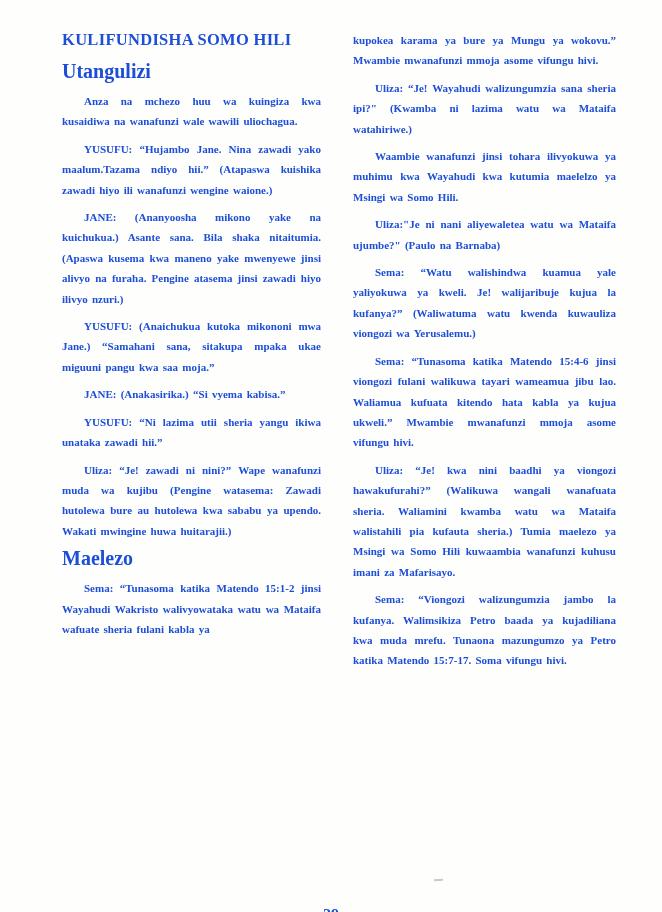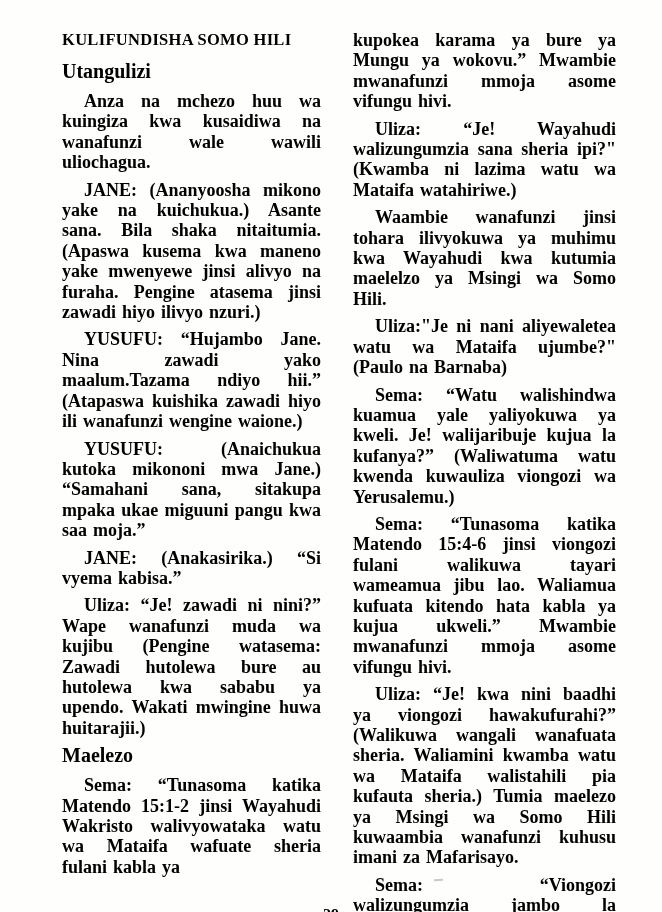--- a/index.html
+++ b/index.html
@@ -6,21 +6,21 @@
     margin: 0;
     padding: 0;
     background: #e8e8e8;
   }
   .page {
     position: relative;
     width: 662px;
     height: 912px;
     margin: 0 auto;
     background: #fefefd;
-    color: #000000;
+    color: #1d4ed8;
     font-family: "Liberation Serif", "DejaVu Serif", serif;
     font-weight: 700;
     overflow: hidden;
   }
   .columns {
     position: absolute;
     top: 30px;
     left: 62px;
     display: flex;
     gap: 32px;
@@ -36,21 +36,21 @@
     line-height: 20px;
     margin: 0 0 11px 0;
     letter-spacing: 0.3px;
   }
   .subheading {
     font-size: 20px;
     line-height: 20px;
     margin: 0 0 10px 0;
   }
   .para {
-    font-size: 18px;
+    font-size: 11px;
     line-height: 20.4px;
     margin: 0 0 7px 0;
     text-align: justify;
     text-indent: 22px;
     word-spacing: 1.5px;
   }
   .para.noindent {
     text-indent: 0;
   }
   .page-number {
@@ -75,24 +75,25 @@
 <body>
 
 <div class="page">
 
   <div class="columns">
 
     <div class="col left">
       <h1 class="heading">KULIFUNDISHA SOMO HILI</h1>
       <h2 class="subheading">Utangulizi</h2>
       <p class="para">Anza na mchezo huu wa kuingiza kwa kusaidiwa na wanafunzi wale wawili uliochagua.</p>
+      <p class="para">YUSUFU: “Hujambo Jane. Nina zawadi yako maalum.Tazama ndiyo hii.” (Atapaswa kuishika zawadi hiyo ili wanafunzi wengine waione.)</p>
       <p class="para">JANE: (Ananyoosha mikono yake na kuichukua.) Asante sana. Bila shaka nitaitumia. (Apaswa kusema kwa maneno yake mwenyewe jinsi alivyo na furaha. Pengine atasema jinsi zawadi hiyo ilivyo nzuri.)</p>
-      <p class="para">YUSUFU: “Hujambo Jane. Nina zawadi yako maalum.Tazama ndiyo hii.” (Atapaswa kuishika zawadi hiyo ili wanafunzi wengine waione.)</p>
       <p class="para">YUSUFU: (Anaichukua kutoka mikononi mwa Jane.) “Samahani sana, sitakupa mpaka ukae miguuni pangu kwa saa moja.”</p>
       <p class="para">JANE: (Anakasirika.) “Si vyema kabisa.”</p>
+      <p class="para">YUSUFU: “Ni lazima utii sheria yangu ikiwa unataka zawadi hii.”</p>
       <p class="para">Uliza: “Je! zawadi ni nini?” Wape wanafunzi muda wa kujibu (Pengine watasema: Zawadi hutolewa bure au hutolewa kwa sababu ya upendo. Wakati mwingine huwa huitarajii.)</p>
       <h2 class="subheading">Maelezo</h2>
       <p class="para">Sema: “Tunasoma katika Matendo 15:1-2 jinsi Wayahudi Wakristo walivyowataka watu wa Mataifa wafuate sheria fulani kabla ya</p>
     </div>
 
     <div class="col right">
       <p class="para noindent">kupokea karama ya bure ya Mungu ya wokovu.” Mwambie mwanafunzi mmoja asome vifungu hivi.</p>
       <p class="para">Uliza: “Je! Wayahudi walizungumzia sana sheria ipi?" (Kwamba ni lazima watu wa Mataifa watahiriwe.)</p>
       <p class="para">Waambie wanafunzi jinsi tohara ilivyokuwa ya muhimu kwa Wayahudi kwa kutumia maelelzo ya Msingi wa Somo Hili.</p>
       <p class="para">Uliza:"Je ni nani aliyewaletea watu wa Mataifa ujumbe?" (Paulo na Barnaba)</p>

